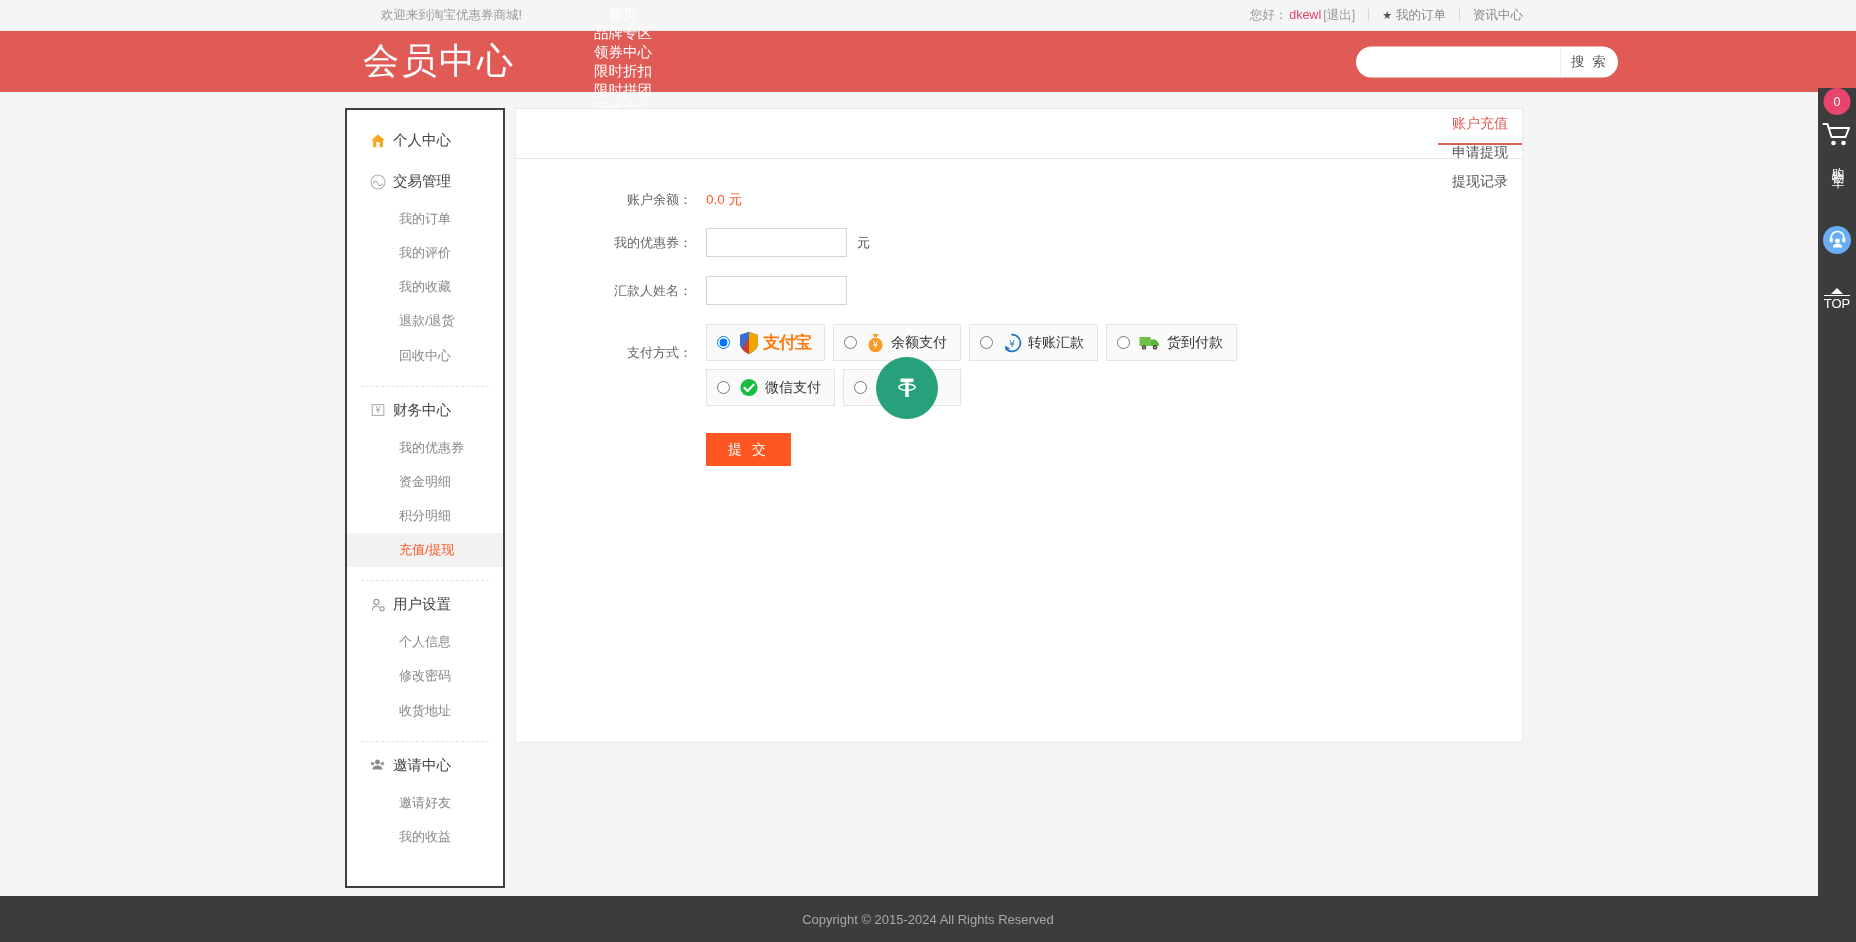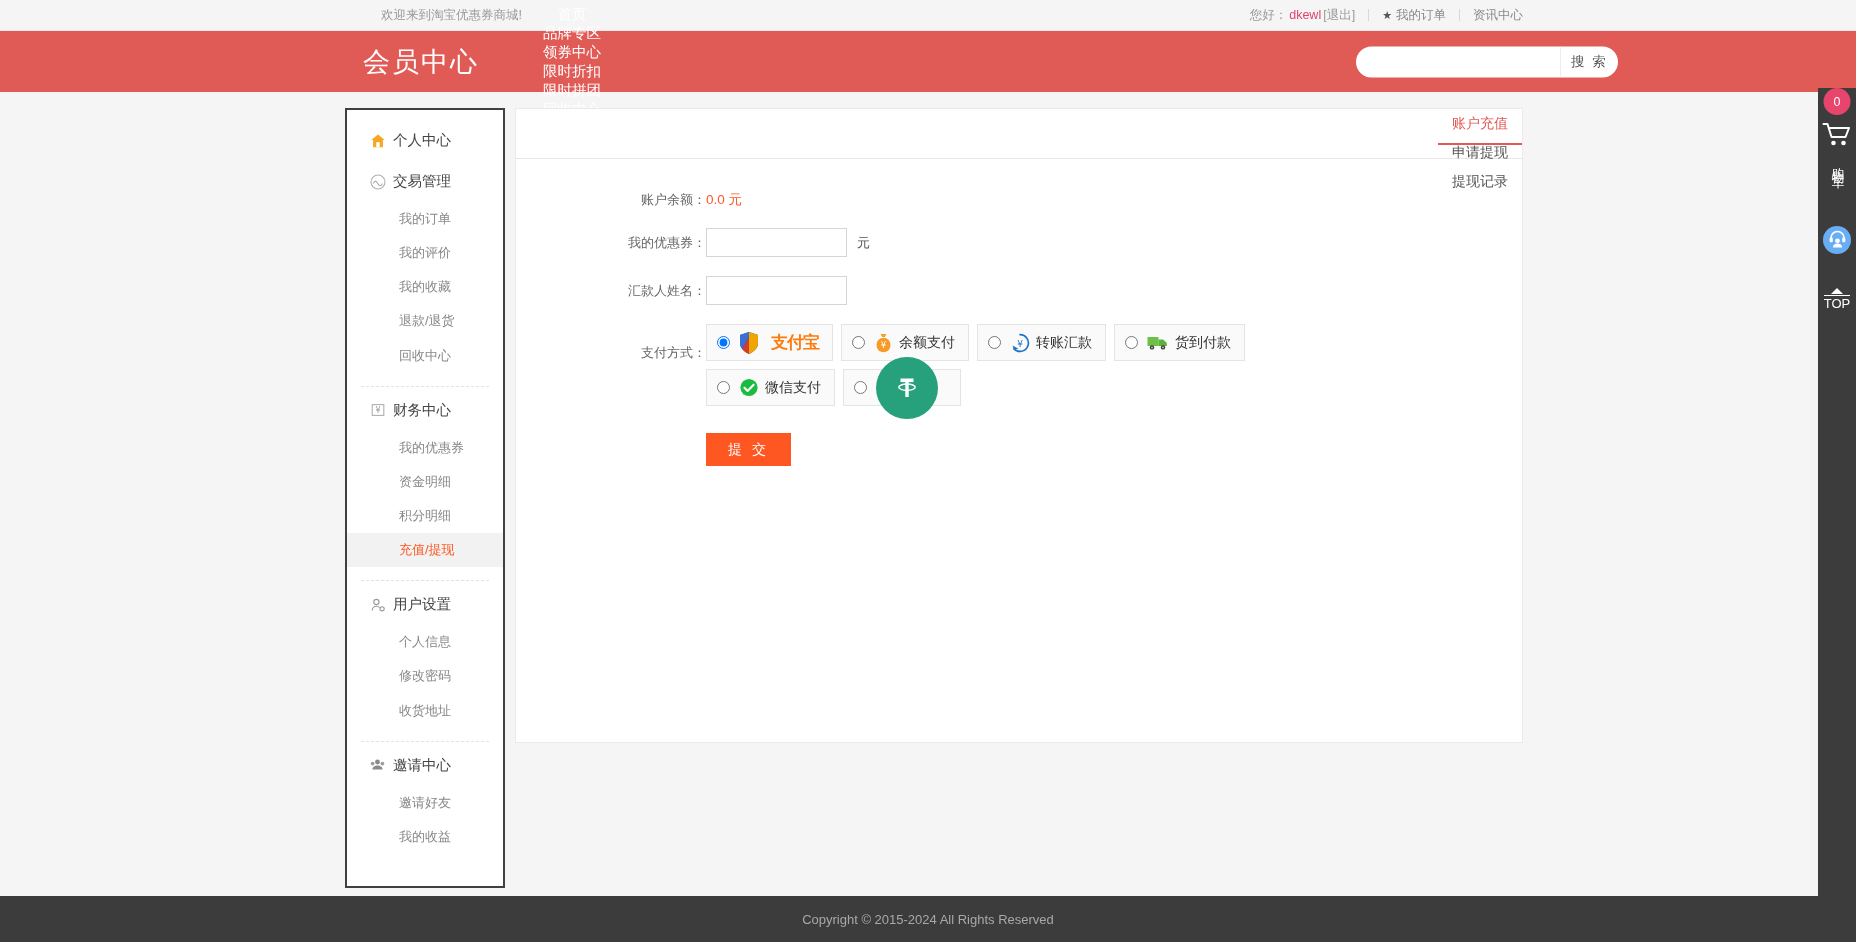--- a/index.html
+++ b/index.html
@@ -50,24 +50,24 @@
     width: 1190px;
     margin: 0 auto;
     height: 100%;
     display: flex;
     align-items: center;
     position: relative;
     padding-left: 30px;
   }
   .logo {
     color: #fff;
-    font-size: 27px;
+    font-size: 36px;
     letter-spacing: 2px;
     font-weight: 400;
-    margin-right: 48px;
+    margin-right: 63px;
     white-space: nowrap;
   }
   .mainnav { display: flex; align-items: center; gap: 0; flex-direction: column; }
   .mainnav a {
     color: #fff;
     text-decoration: none;
     font-size: 14.5px;
     padding: 0 16px;
     white-space: nowrap;
   }
@@ -191,20 +191,21 @@
 
   .form { padding: 32px 0 0 0; }
   .frow {
     display: flex;
     align-items: center;
     margin-bottom: 19px;
   }
   .flabel {
     width: 190px;
     text-align: right;
+    padding-right: 14px;
     font-size: 13px;
     color: #666;
     flex: none;
   }
   .fvalue-balance { color: #ff5722; font-size: 13.5px; }
   .txtinput {
     width: 141px;
     height: 29px;
     border: 1px solid #d5d5d5;
     outline: none;
@@ -239,21 +240,21 @@
   .pay .plabel { font-size: 14px; color: #333; margin-left: 6px; white-space: nowrap; }
   .pay .picon { display: flex; align-items: center; flex: none; }
 
   
   .alipay-wrap { display:flex; align-items:center; }
   .ali-text {
     font-size: 17px;
     color: #ff7b0d;
     font-weight: bold;
     letter-spacing: -1px;
-    margin-left: 12px;
+    margin-left: 4px;
     position: relative;
   }
 
   
   .usdt-circle {
     width: 62px; height: 62px;
     border-radius: 50%;
     background: #26a17b;
     display: flex; align-items: center; justify-content: center;
     position: absolute;

